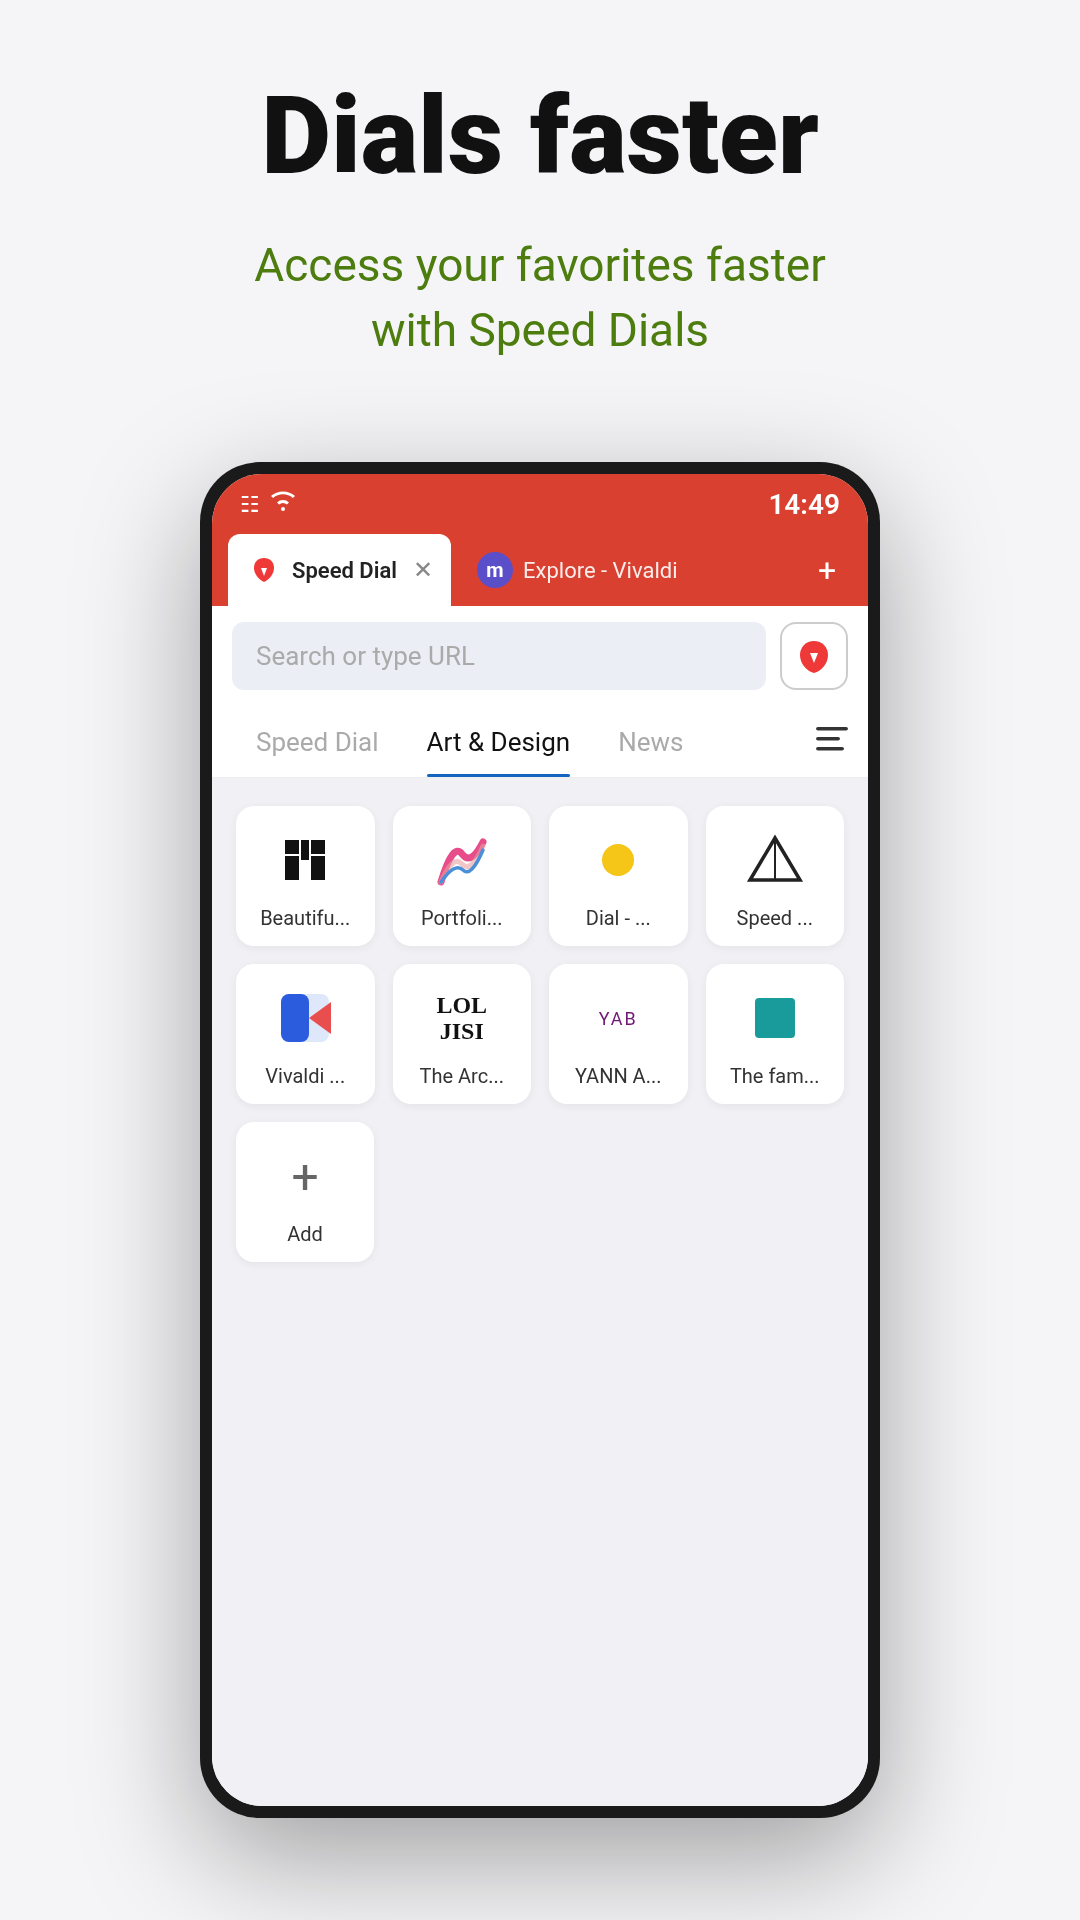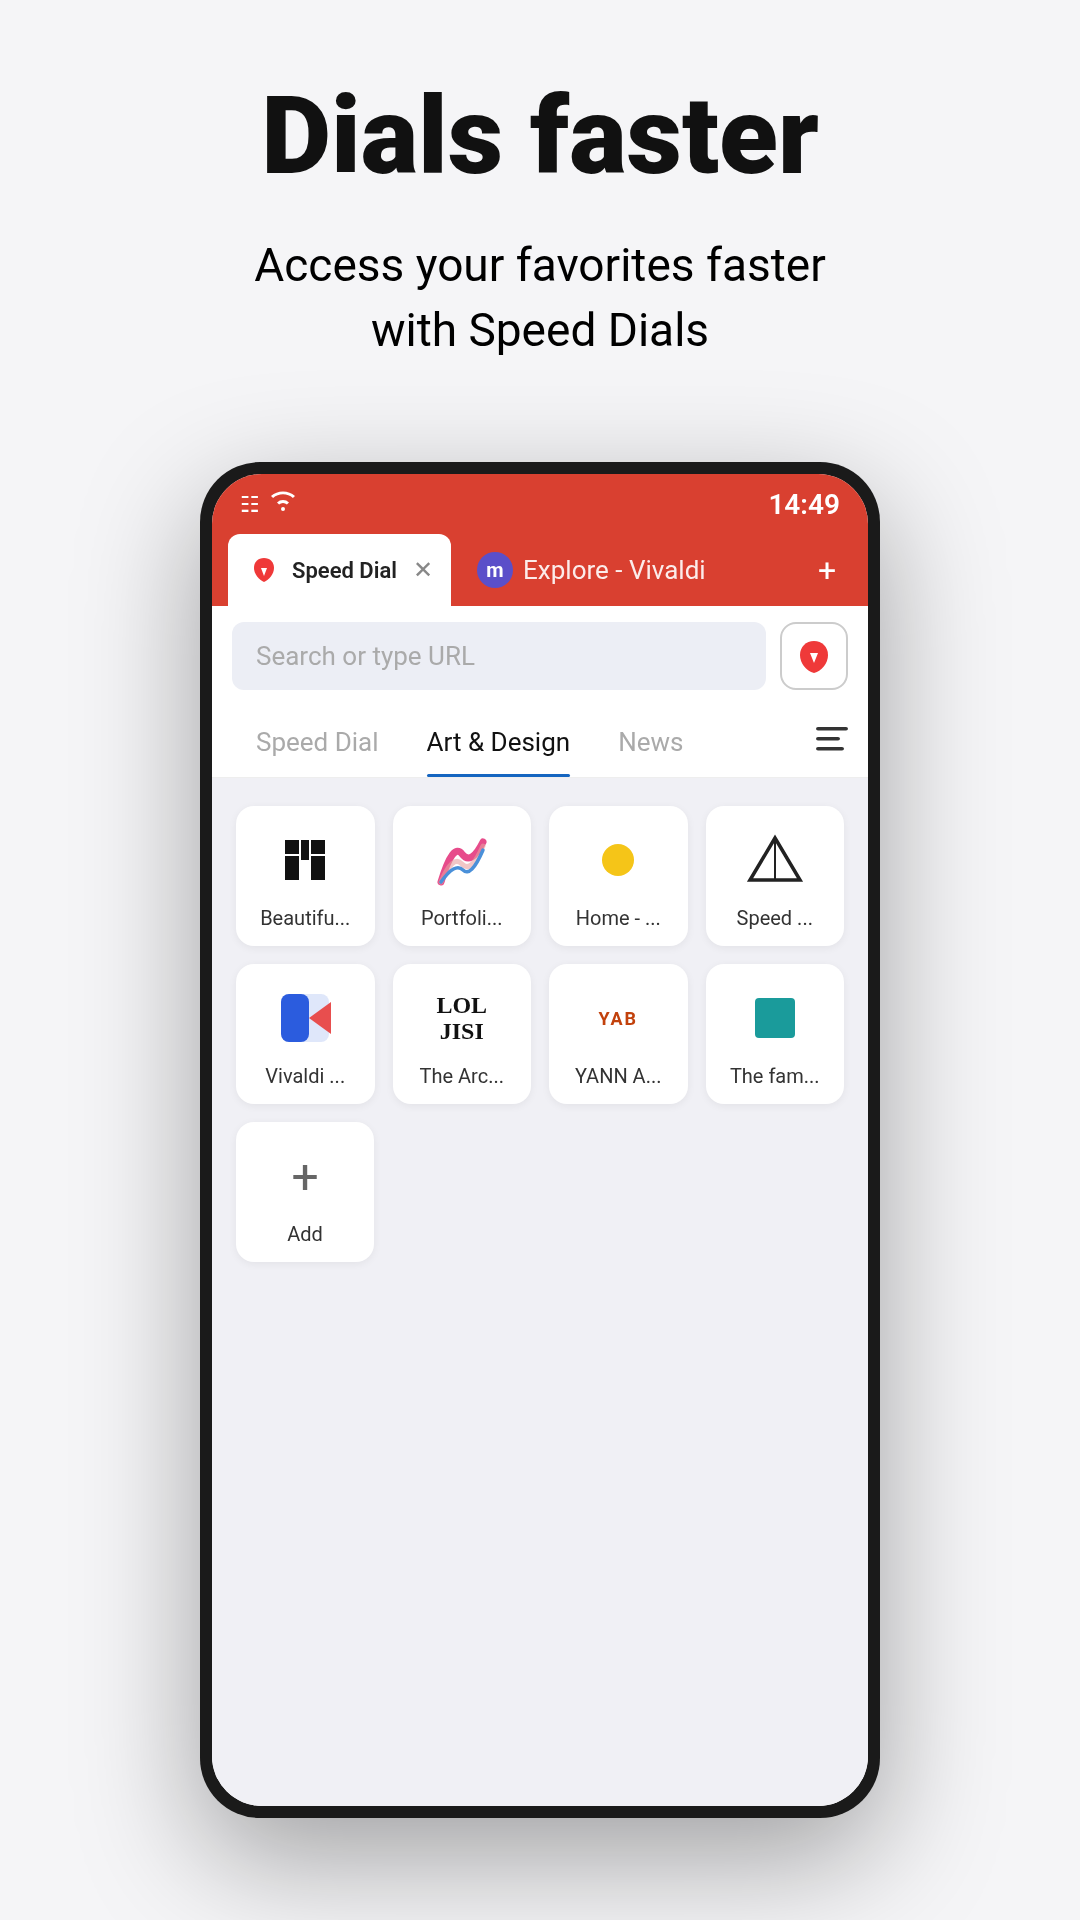--- a/index.html
+++ b/index.html
@@ -25,21 +25,21 @@
       font-size: 108px;
       font-weight: 900;
       color: #111;
       line-height: 1.05;
       margin-bottom: 40px;
     }
 
     .hero-subtitle {
       font-size: 46px;
       font-weight: 400;
-      color: #000000;
+      color: #4d7c0f;
       line-height: 1.4;
     }
 
     .phone-wrapper {
       margin-top: 60px;
       width: 680px;
       background: #1a1a1a;
       border-radius: 60px;
       padding: 12px;
       box-shadow: 0 40px 120px rgba(0,0,0,0.35);
@@ -134,21 +134,21 @@
       display: flex;
       align-items: center;
       justify-content: center;
       color: white;
       font-size: 20px;
       font-weight: 700;
       flex-shrink: 0;
     }
 
     .tab-inactive-label {
-      font-size: 26px;
+      font-size: 22px;
       color: rgba(255,255,255,0.9);
       white-space: nowrap;
       overflow: hidden;
       text-overflow: ellipsis;
     }
 
     .tab-add {
       display: flex;
       align-items: center;
       justify-content: center;
@@ -422,21 +422,21 @@
             </div>
             <span class="dial-label">Portfoli...</span>
           </div>
 
           <div class="dial-item">
             <div class="dial-icon-area">
               <svg width="52" height="52" viewBox="0 0 52 52">
                 <circle cx="26" cy="26" r="16" fill="#f5c518"></circle>
               </svg>
             </div>
-            <span class="dial-label">Home - ...</span>
+            <span class="dial-label">Dial - ...</span>
           </div>
 
           <div class="dial-item">
             <div class="dial-icon-area">
               <svg width="58" height="52" viewBox="0 0 58 52">
                 <polygon points="29,4 54,46 4,46" fill="none" stroke="#222" stroke-width="3.5"></polygon>
                 <line x1="29" y1="4" x2="29" y2="46" stroke="#222" stroke-width="2"></line>
                 <line x1="4" y1="46" x2="54" y2="46" stroke="#222" stroke-width="2"></line>
               </svg>
             </div>
@@ -459,21 +459,21 @@
 
           <div class="dial-item">
             <div class="dial-icon-area">
               <div style="font-size:24px; font-weight:900; color:#111; line-height:1.1; text-align:center; font-family:serif;">LOL<br>JISI</div>
             </div>
             <span class="dial-label">The Arc...</span>
           </div>
 
           <div class="dial-item">
             <div class="dial-icon-area">
-              <div style="font-size:18px; font-weight:700; color:#c2410c; letter-spacing:2px;">YAB</div>
+              <div style="font-size:18px; font-weight:400; color:#701a75; letter-spacing:2px;">YAB</div>
             </div>
             <span class="dial-label">YANN A...</span>
           </div>
 
           <div class="dial-item">
             <div class="dial-icon-area">
               <svg width="52" height="52" viewBox="0 0 52 52">
                 <rect x="6" y="6" width="40" height="40" rx="4" fill="#1a9b9b"></rect>
               </svg>
             </div>

